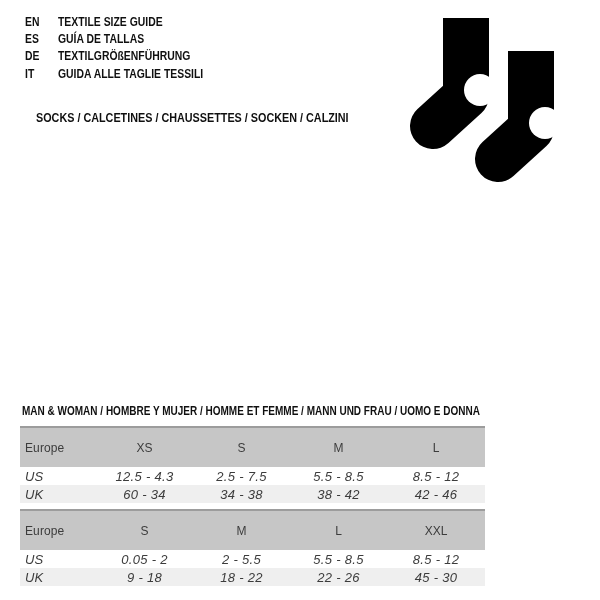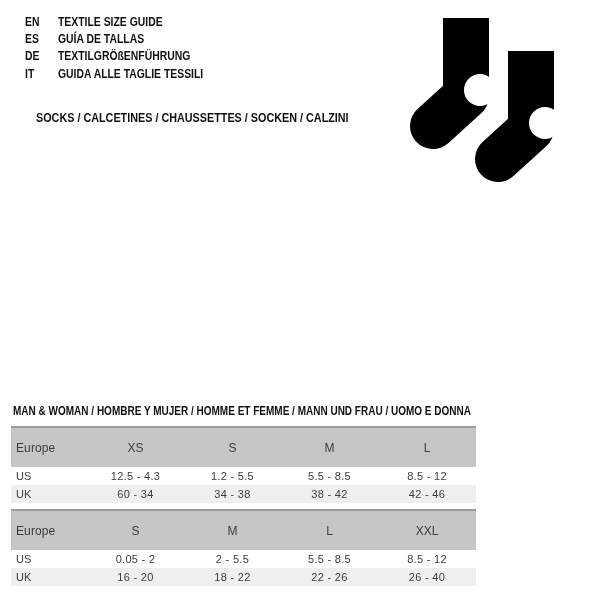--- a/index.html
+++ b/index.html
@@ -19,42 +19,43 @@
   .lang-row { height:17.2px; display:flex; align-items:center; font-weight:bold; font-size:13px; }
   .lang-code { flex:0 0 33px; width:33px; }
 
   
   .socks-caption { position:absolute; left:36px; top:110px; font-weight:bold; font-size:13.5px; }
 
   
   .socks-svg { position:absolute; left:408px; top:18px; }
 
   
-  .tbl { position:absolute; left:11px; width:465px; }
+  .tbl { position:absolute; left:20px; width:465px; }
   #tbl-man { top:404px; }
   #tbl-children { top:509px; }
   .tbl-title { font-size:12.5px; font-weight:bold; line-height:15px; margin:0 0 7px 2px; color:#101010; }
   table { border-collapse:collapse; width:465px; table-layout:fixed; }
   thead th {
     background:#c6c6c6;
     border-top:2px solid #9c9c9c;
     height:15px;
     font-weight:normal;
     font-size:12px;
     color:#3c3c3c;
     text-align:center;
     padding:12px;
   }
   tbody td {
     height:18px;
-    font-size:11px;
+    font-size:13px;
     color:#3c3c3c;
     text-align:center;
     padding:0;
     letter-spacing:0.3px;
+    font-style:italic;
   }
   .c0 { text-align:left !important; padding-left:5px !important; letter-spacing:0.1px; }
   tr.alt { background:#efefef; }
 </style>
 </head>
 <body>
 
 <div class="page">
 
   <div class="lang-block">
@@ -111,21 +112,21 @@
           <th>XS</th>
           <th>S</th>
           <th>M</th>
           <th>L</th>
         </tr>
       </thead>
       <tbody>
         <tr>
           <td class="c0">US</td>
           <td>12.5 - 4.3</td>
-          <td>1.2 - 5.5</td>
+          <td>2.5 - 7.5</td>
           <td>5.5 - 8.5</td>
           <td>8.5 - 12</td>
         </tr>
         <tr class="alt">
           <td class="c0">UK</td>
           <td>60 - 34</td>
           <td>34 - 38</td>
           <td>38 - 42</td>
           <td>42 - 46</td>
         </tr>
@@ -154,22 +155,22 @@
       <tbody>
         <tr>
           <td class="c0">US</td>
           <td>0.05 - 2</td>
           <td>2 - 5.5</td>
           <td>5.5 - 8.5</td>
           <td>8.5 - 12</td>
         </tr>
         <tr class="alt">
           <td class="c0">UK</td>
-          <td>16 - 20</td>
+          <td>9 - 18</td>
           <td>18 - 22</td>
           <td>22 - 26</td>
-          <td>26 - 40</td>
+          <td>45 - 30</td>
         </tr>
       </tbody>
     </table>
   </section>
 
 </div>
 
 </body></html>

